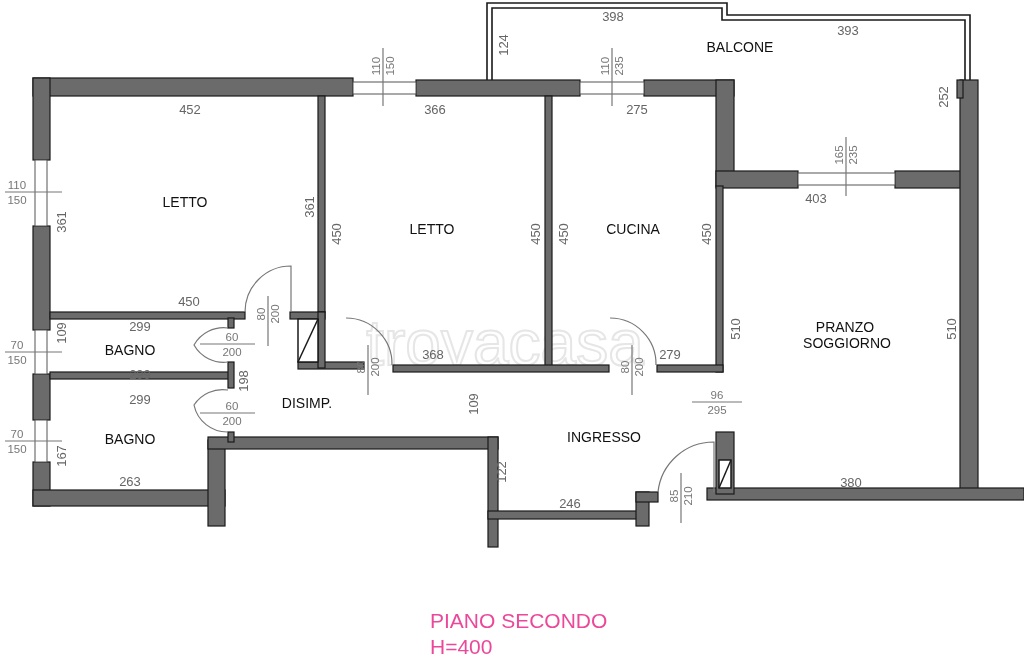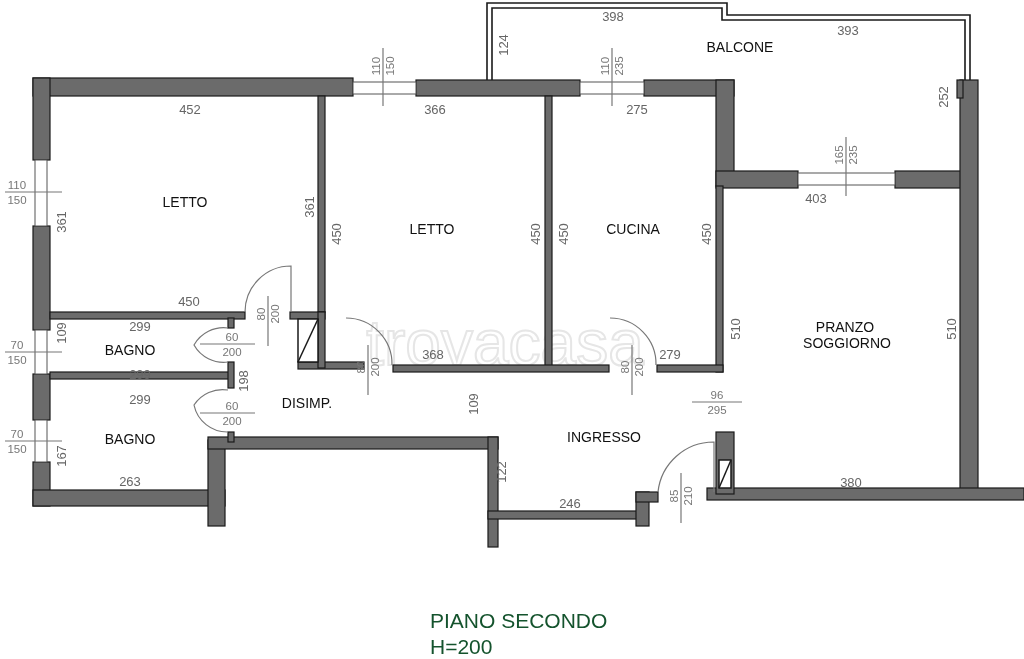--- a/index.html
+++ b/index.html
@@ -7,21 +7,21 @@
   svg { position: absolute; left: 0; top: 0; }
   .wall { fill: #6b6b6b; stroke: #1a1a1a; stroke-width: 1.2; }
   .thin { fill: none; stroke: #1a1a1a; stroke-width: 1.6; }
   .win { fill: #ffffff; stroke: #555; stroke-width: 1; }
   .dimline { stroke: #777; stroke-width: 1.2; }
   .arc { fill: none; stroke: #777; stroke-width: 1.2; }
   .room { font-family: "Liberation Sans", sans-serif; font-size: 14px; fill: #111; text-anchor: middle; }
   .dim { font-family: "Liberation Sans", sans-serif; font-size: 13px; fill: #666; text-anchor: middle; }
   .dims { font-family: "Liberation Sans", sans-serif; font-size: 11.5px; fill: #777; text-anchor: middle; }
   .wm { font-family: "Liberation Sans", sans-serif; font-size: 64px; fill: none; stroke: #e6e6e6; stroke-width: 2; text-anchor: middle; }
-  .title { position: absolute; left: 430px; top: 608px; font-size: 21px; color: #14532d; line-height: 26px; font-family: "Liberation Sans", sans-serif; }
+  .title { position: absolute; left: 430px; top: 608px; font-size: 21px; color: #ec4899; line-height: 26px; font-family: "Liberation Sans", sans-serif; }
 </style>
 </head>
 <body>
 
 <svg width="1024" height="659" viewBox="0 0 1024 659">
 
   <text class="wm" x="505" y="365">trovacasa</text>
 
   <g>
     <path class="thin" d="M487 80 L487 3 L727 3 L727 15 L970 15 L970 80"></path>
@@ -193,14 +193,14 @@
   <text class="dims" x="232" y="356">200</text>
   <text class="dims" x="232" y="410">60</text>
   <text class="dims" x="232" y="425">200</text>
 
   <text class="dims" x="717" y="399">96</text>
   <text class="dims" x="717" y="414">295</text>
 </svg>
 
 <div class="title">
   <div>PIANO SECONDO</div>
-  <div>H=200</div>
+  <div>H=400</div>
 </div>
 
 </body></html>

